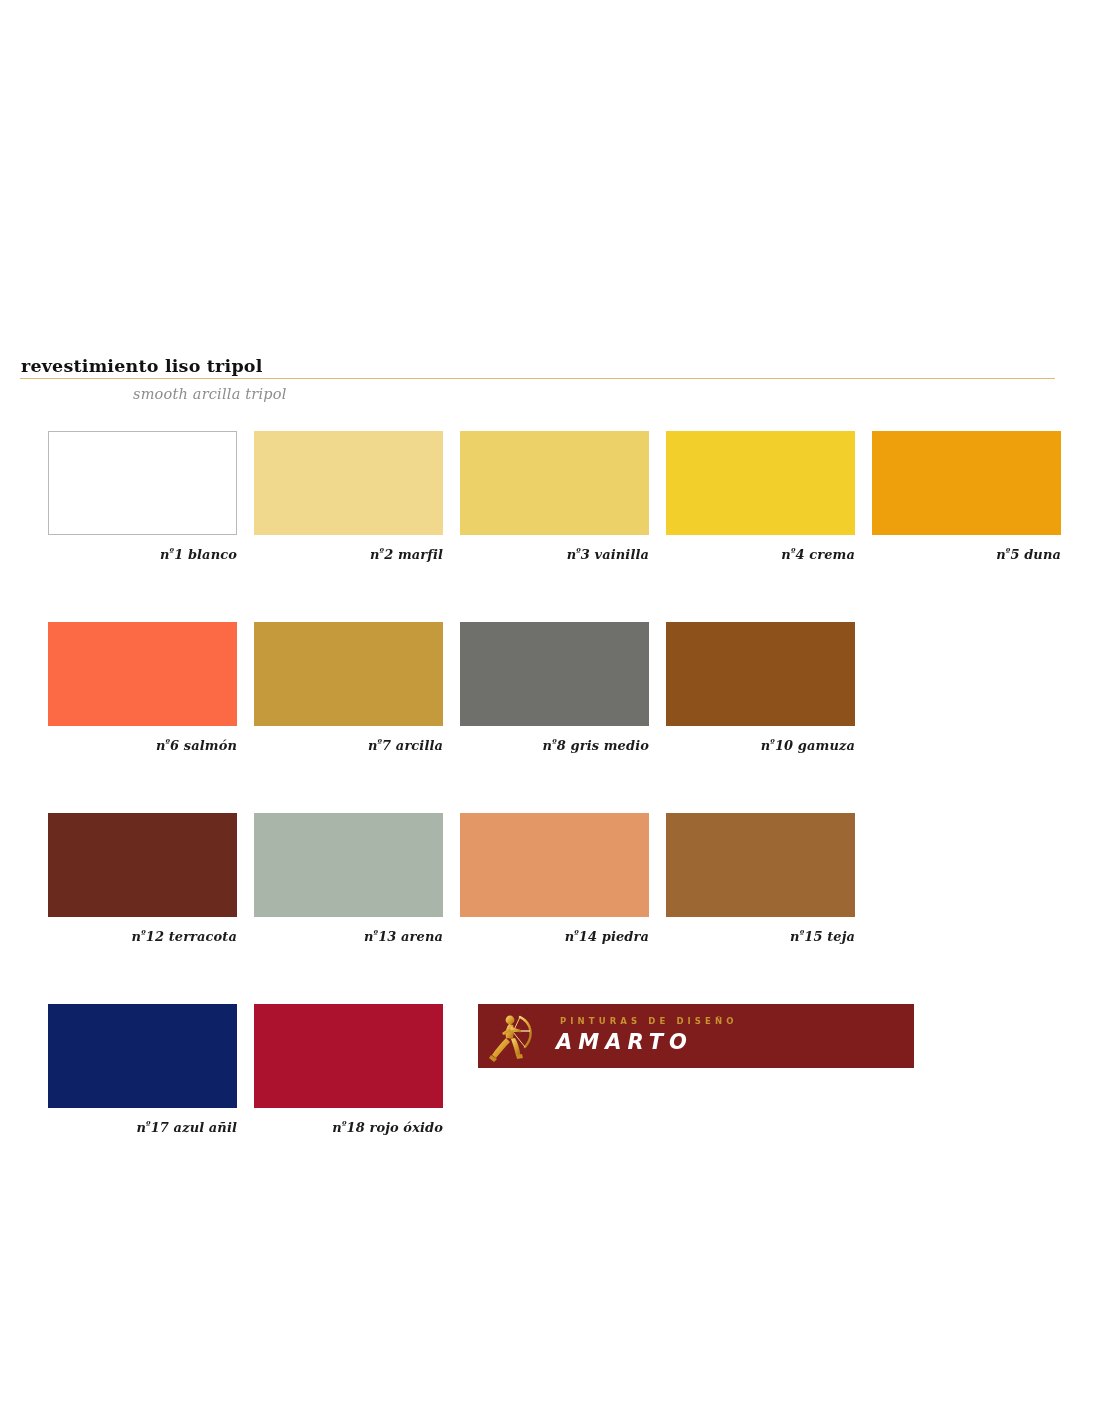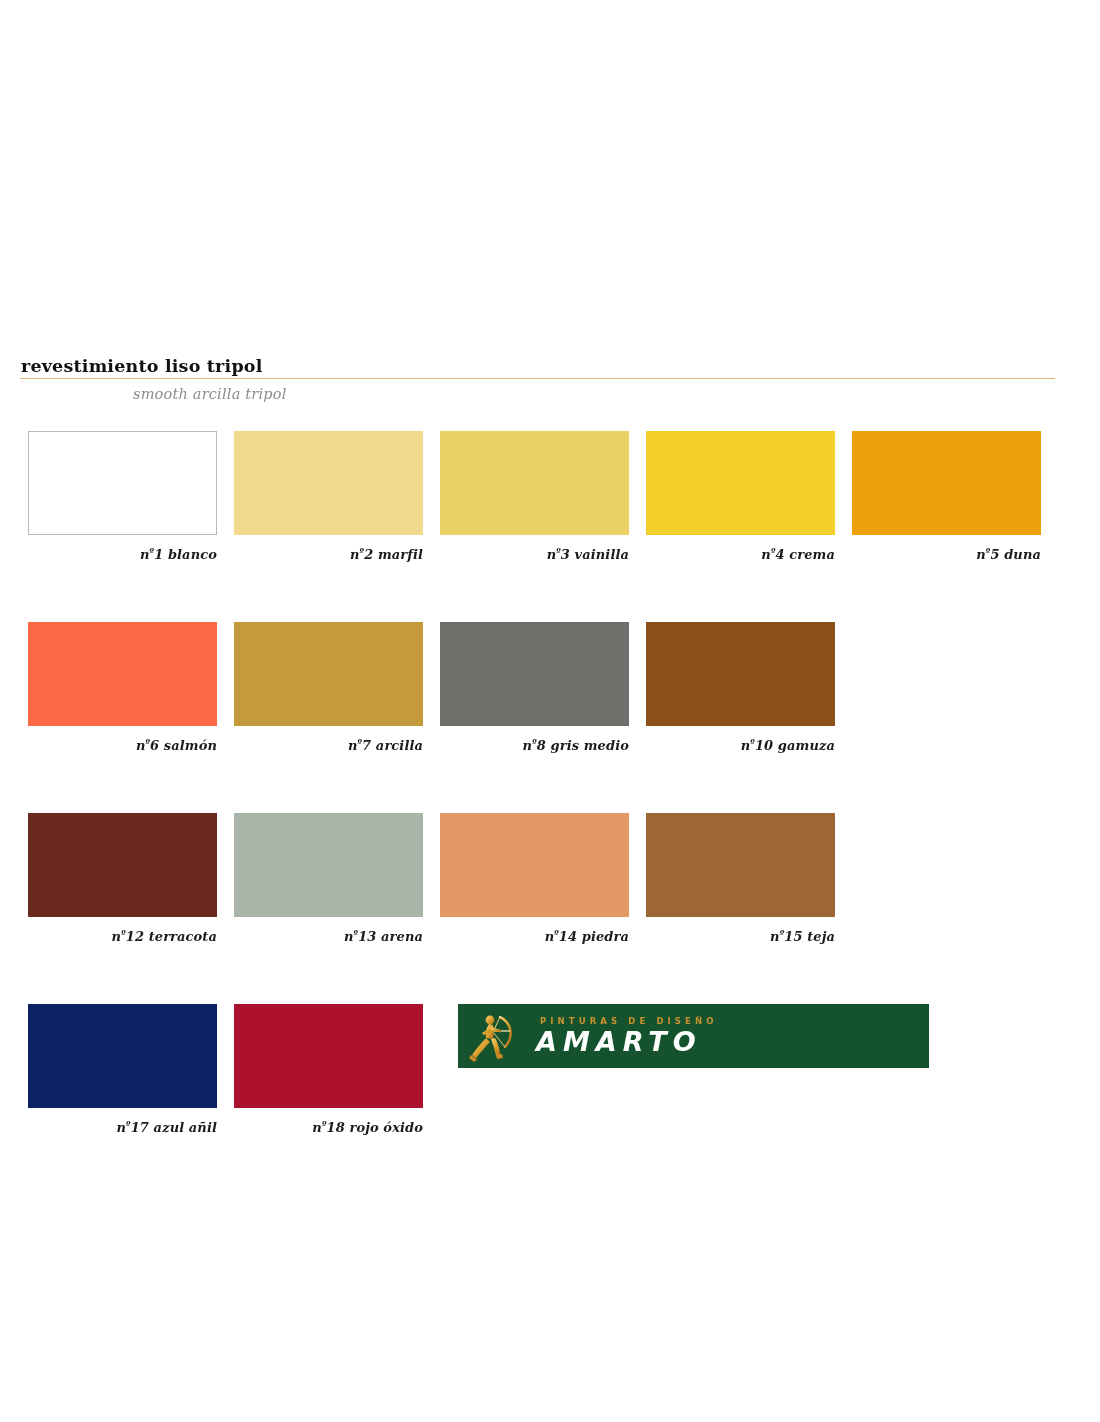--- a/index.html
+++ b/index.html
@@ -45,21 +45,21 @@
     letter-spacing: 0.2px;
     color: #8d8d8d;
     line-height: 18px;
     margin: 6px 0 0 113px;
     white-space: nowrap;
   }
 
   
   .grid {
     position: absolute;
-    left: 28px;
+    left: 48px;
     top: 431px;
     width: 1024px;
   }
   .row {
     display: flex;
     gap: 17px;
     margin-bottom: 60px;
   }
   .row:last-child { margin-bottom: 0; }
 
@@ -91,23 +91,23 @@
   
   .logo-cell {
     flex: 0 0 395px;
     width: 395px;
     margin-left: 18px;
   }
 
   
   .logo {
     position: relative;
-    width: 471px;
+    width: 436px;
     height: 64px;
-    background: #14532d;
+    background: #7f1d1d;
     display: flex;
     align-items: center;
     overflow: hidden;
   }
   .logo-archer {
     flex: 0 0 74px;
     width: 74px;
     height: 64px;
     display: flex;
     align-items: center;
@@ -124,21 +124,21 @@
     letter-spacing: 4.1px;
     color: #c8922e;
     line-height: 12px;
     margin-left: 4px;
     white-space: nowrap;
   }
   .logo-name {
     font-family: "DejaVu Sans", sans-serif;
     font-style: italic;
     font-weight: bold;
-    font-size: 27px;
+    font-size: 21px;
     letter-spacing: 6px;
     color: #ffffff;
     line-height: 30px;
     white-space: nowrap;
   }
 </style>
 </head>
 <body>
 
 <div class="header">

